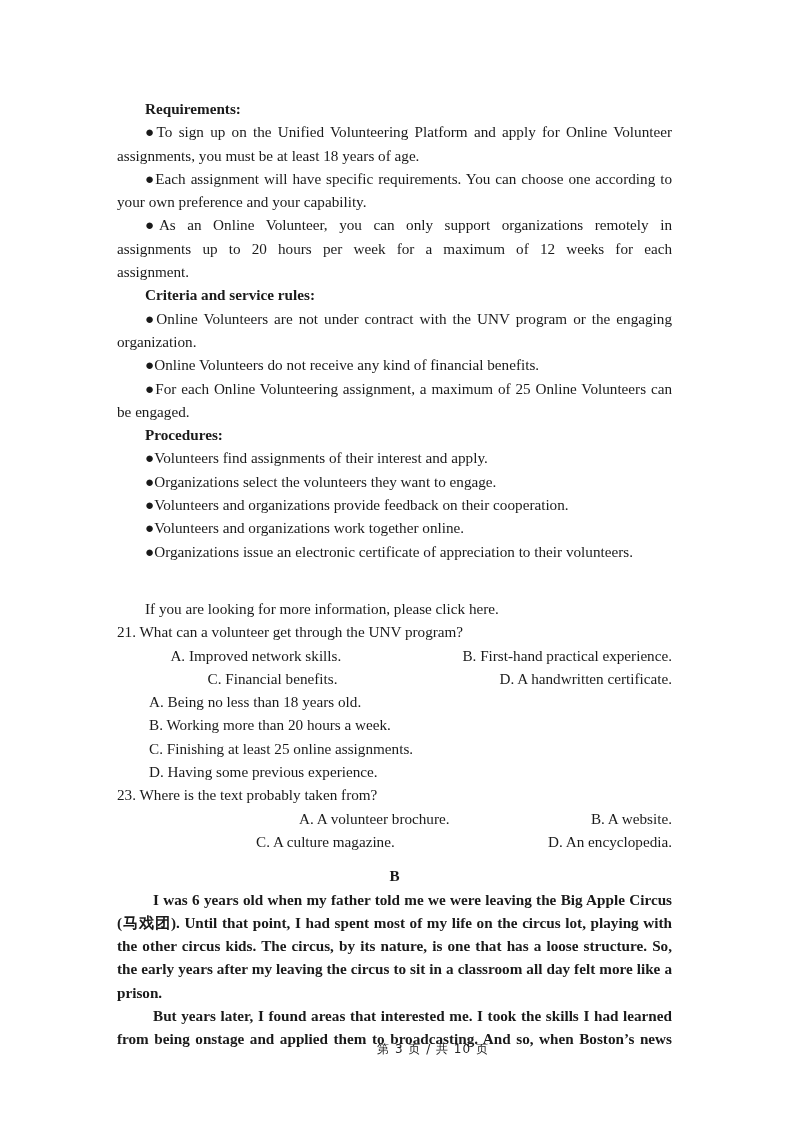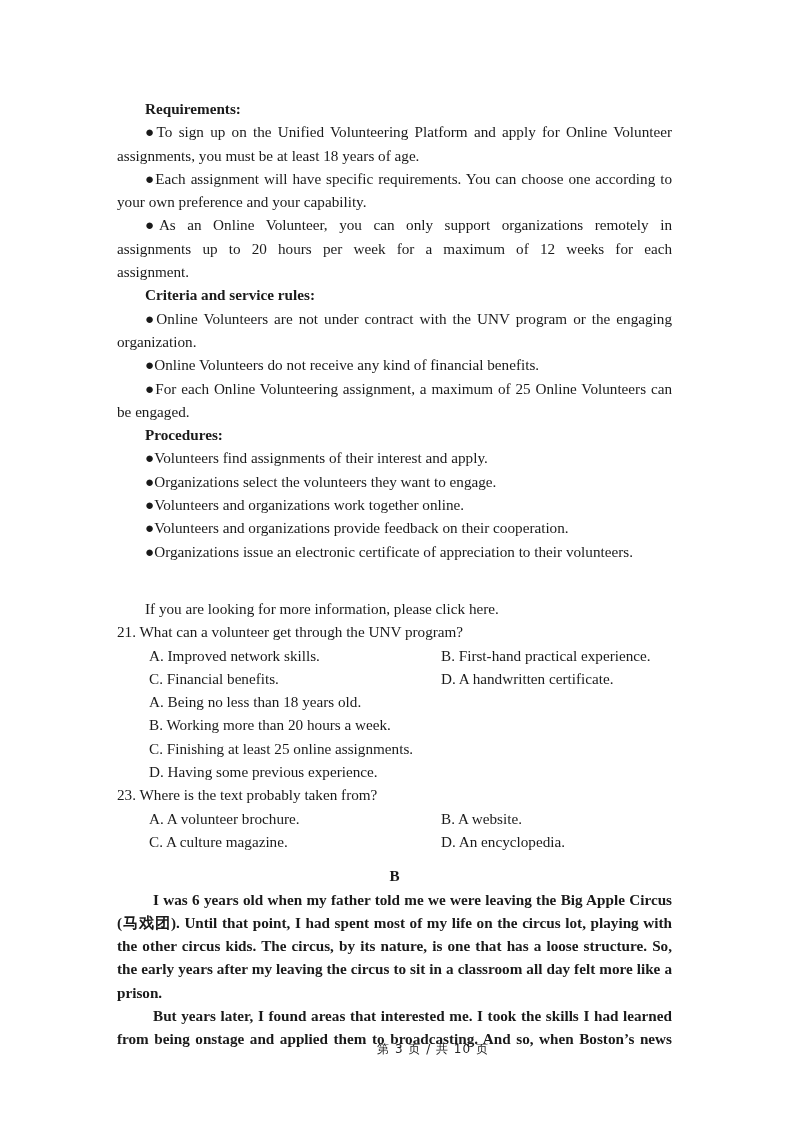--- a/index.html
+++ b/index.html
@@ -7,21 +7,21 @@
   .page {
     position: absolute; left: 117px; top: 97px; width: 555px;
     font-family: "Liberation Serif", "DejaVu Serif", serif;
     font-size: 15.2px; line-height: 23.3px; color: #1a1a1a;
   }
   .heading { font-weight: bold; padding-left: 28px; height: 23.3px; }
   .bullet { text-indent: 28px; text-align: justify; }
   .bullet.single { white-space: nowrap; }
   .plain-indent { padding-left: 28px; white-space: nowrap; height: 23.3px; margin-top: 34px; }
   .q { white-space: nowrap; height: 23.3px; }
-  .opts { display: flex; height: 23.3px; padding-left: 32px; }
+  .opts { display: flex; height: 23.3px; padding-left: 32px; justify-content: flex-end; }
   .opt-l { width: 292px; white-space: nowrap; }
   .opt-r { white-space: nowrap; }
   .opt-single { padding-left: 32px; height: 23.3px; white-space: nowrap; }
   .section-title { text-align: center; font-weight: bold; height: 23.3px; margin-top: 11px; margin-bottom: 0; }
   .story { text-indent: 36px; text-align: justify; font-weight: bold; }
   .footer {
     position: absolute; left: 16px; width: 794px; top: 1041px; text-align: center;
     font-family: "DejaVu Sans", sans-serif; font-size: 12px; color: #222; letter-spacing: 1px; margin-left: 20px;
   }
 </style>
@@ -36,22 +36,22 @@
   <div class="bullet" style="word-spacing: 3px;">●As an Online Volunteer, you can only support organizations remotely in assignments up to 20 hours per week for a maximum of 12 weeks for each assignment.</div>
 
   <div class="heading">Criteria and service rules:</div>
   <div class="bullet">●Online Volunteers are not under contract with the UNV program or the engaging organization.</div>
   <div class="bullet single">●Online Volunteers do not receive any kind of financial benefits.</div>
   <div class="bullet">●For each Online Volunteering assignment, a maximum of 25 Online Volunteers can be engaged.</div>
 
   <div class="heading">Procedures:</div>
   <div class="bullet single">●Volunteers find assignments of their interest and apply.</div>
   <div class="bullet single">●Organizations select the volunteers they want to engage.</div>
+  <div class="bullet single">●Volunteers and organizations provide feedback on their cooperation.</div>
   <div class="bullet single">●Volunteers and organizations work together online.</div>
-  <div class="bullet single">●Volunteers and organizations provide feedback on their cooperation.</div>
   <div class="bullet single">●Organizations issue an electronic certificate of appreciation to their volunteers.</div>
   <div class="plain-indent">If you are looking for more information, please click here.</div>
 
   <div>
     <div class="q">21. What can a volunteer get through the UNV program?</div>
     <div class="opts">
       <span class="opt-l">A. Improved network skills.</span>
       <span class="opt-r">B. First-hand practical experience.</span>
     </div>
     <div class="opts">

